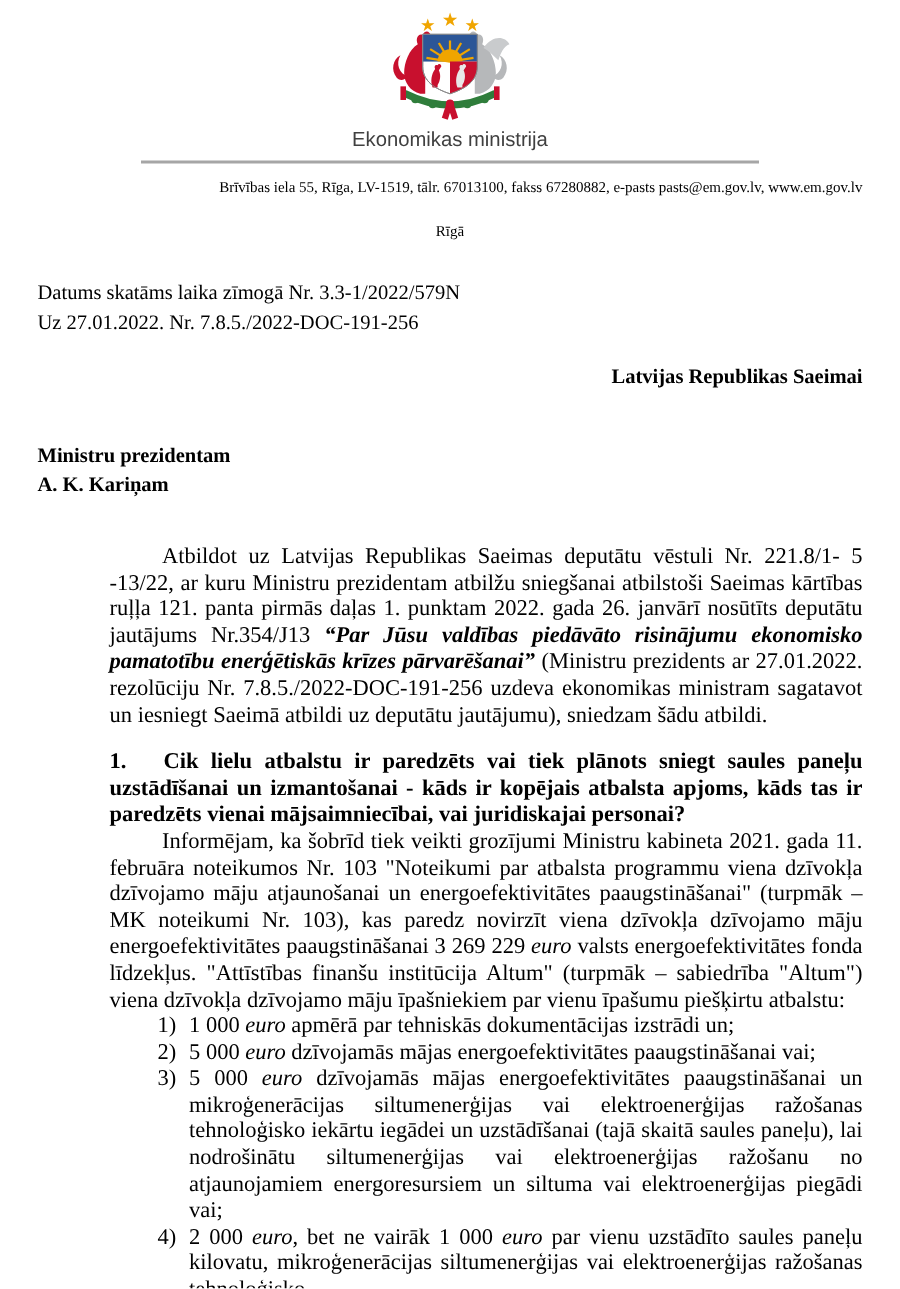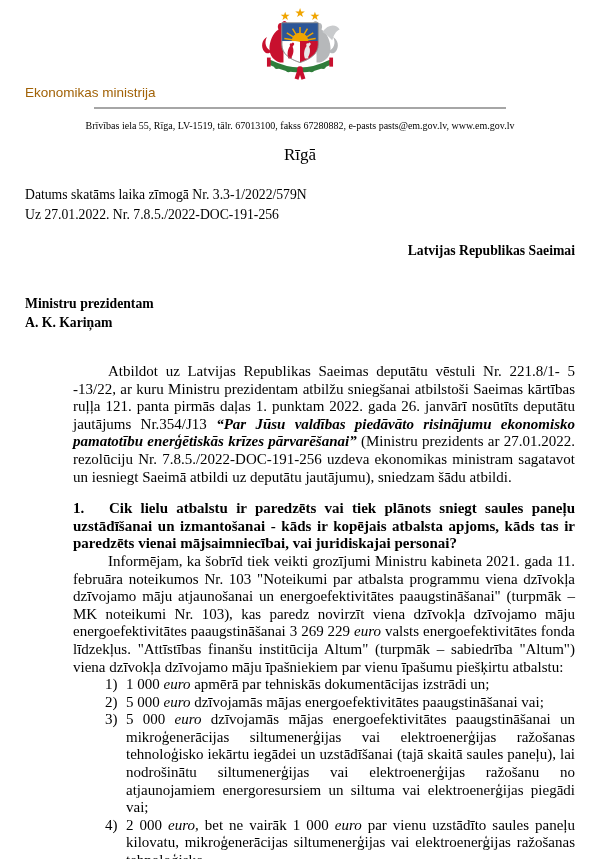--- a/index.html
+++ b/index.html
@@ -8,36 +8,37 @@
     width:600px;height:859px;
     box-sizing:border-box;
     padding:8px 25px 0 25px;
     overflow:hidden;
     background:#ffffff;
     color:#000;
     font-family:"Liberation Serif", serif;
   }
   .coa{display:block;margin:0 auto;}
   .ministry-name{
+    text-align:center;
     font-family:"Liberation Sans", sans-serif;
     font-size:13.5px;
     font-weight:500;
-    color:#a16207;
+    color:#404040;
     margin-top:1px;
     line-height:15px;
   }
   .divider{width:412px;height:2px;background:#a6a6a6;margin:7px auto 0 auto;}
   .contact{
-    text-align:center;
+    text-align:right;
     font-size:10px;
     line-height:12px;
     margin-top:11px;
     color:#000;
   }
-  .place{text-align:center;font-size:17px;margin-top:15px;line-height:16px;}
+  .place{text-align:center;font-size:10px;margin-top:15px;line-height:16px;}
   .refs{margin-top:22px;font-size:13.7px;line-height:20px;}
   .addr1{margin-top:17px;text-align:right;font-weight:bold;font-size:13.7px;line-height:17px;}
   .addr2{margin-top:36px;text-align:left;font-weight:bold;font-size:13.7px;line-height:18.5px;}
   .body-text{
     margin-top:31px;
     font-size:15px;
     line-height:17.6px;
     text-align:justify;
     margin-left:48px;
   }

